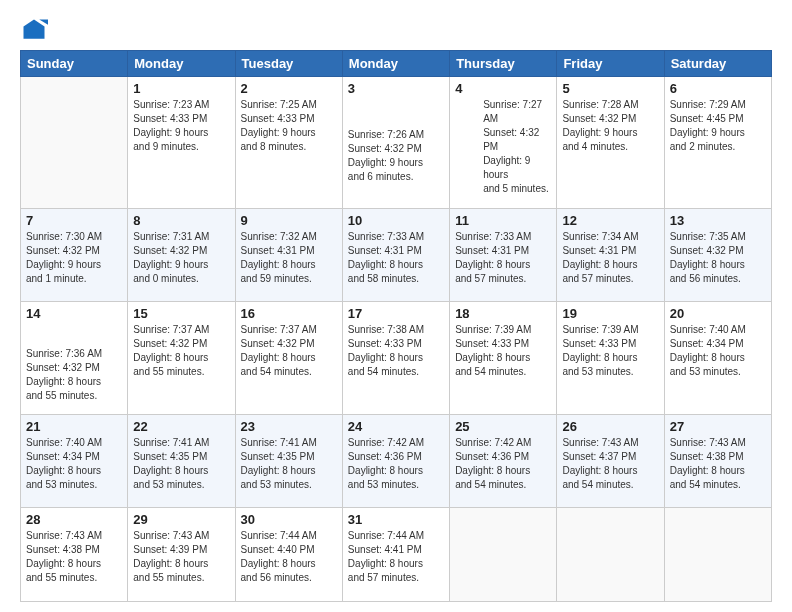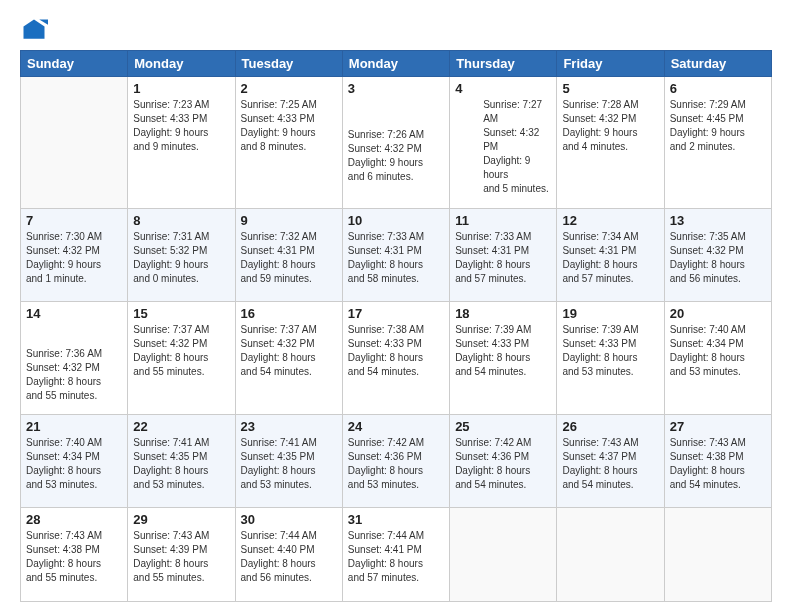--- a/index.html
+++ b/index.html
@@ -179,21 +179,21 @@
           <td>
             <span class="day-num">7</span>
             <div class="cell-text" style="white-space: pre-line;">Sunrise: 7:30 AM
 Sunset: 4:32 PM
 Daylight: 9 hours
 and 1 minute.</div>
           </td>
           <td>
             <span class="day-num">8</span>
             <div class="cell-text" style="white-space: pre-line;">Sunrise: 7:31 AM
-Sunset: 5:32 PM
+Sunset: 4:32 PM
 Daylight: 9 hours
 and 0 minutes.</div>
           </td>
           <td>
             <span class="day-num">9</span>
             <div class="cell-text" style="white-space: pre-line;">Sunrise: 7:32 AM
 Sunset: 4:31 PM
 Daylight: 8 hours
 and 59 minutes.</div>
           </td>

